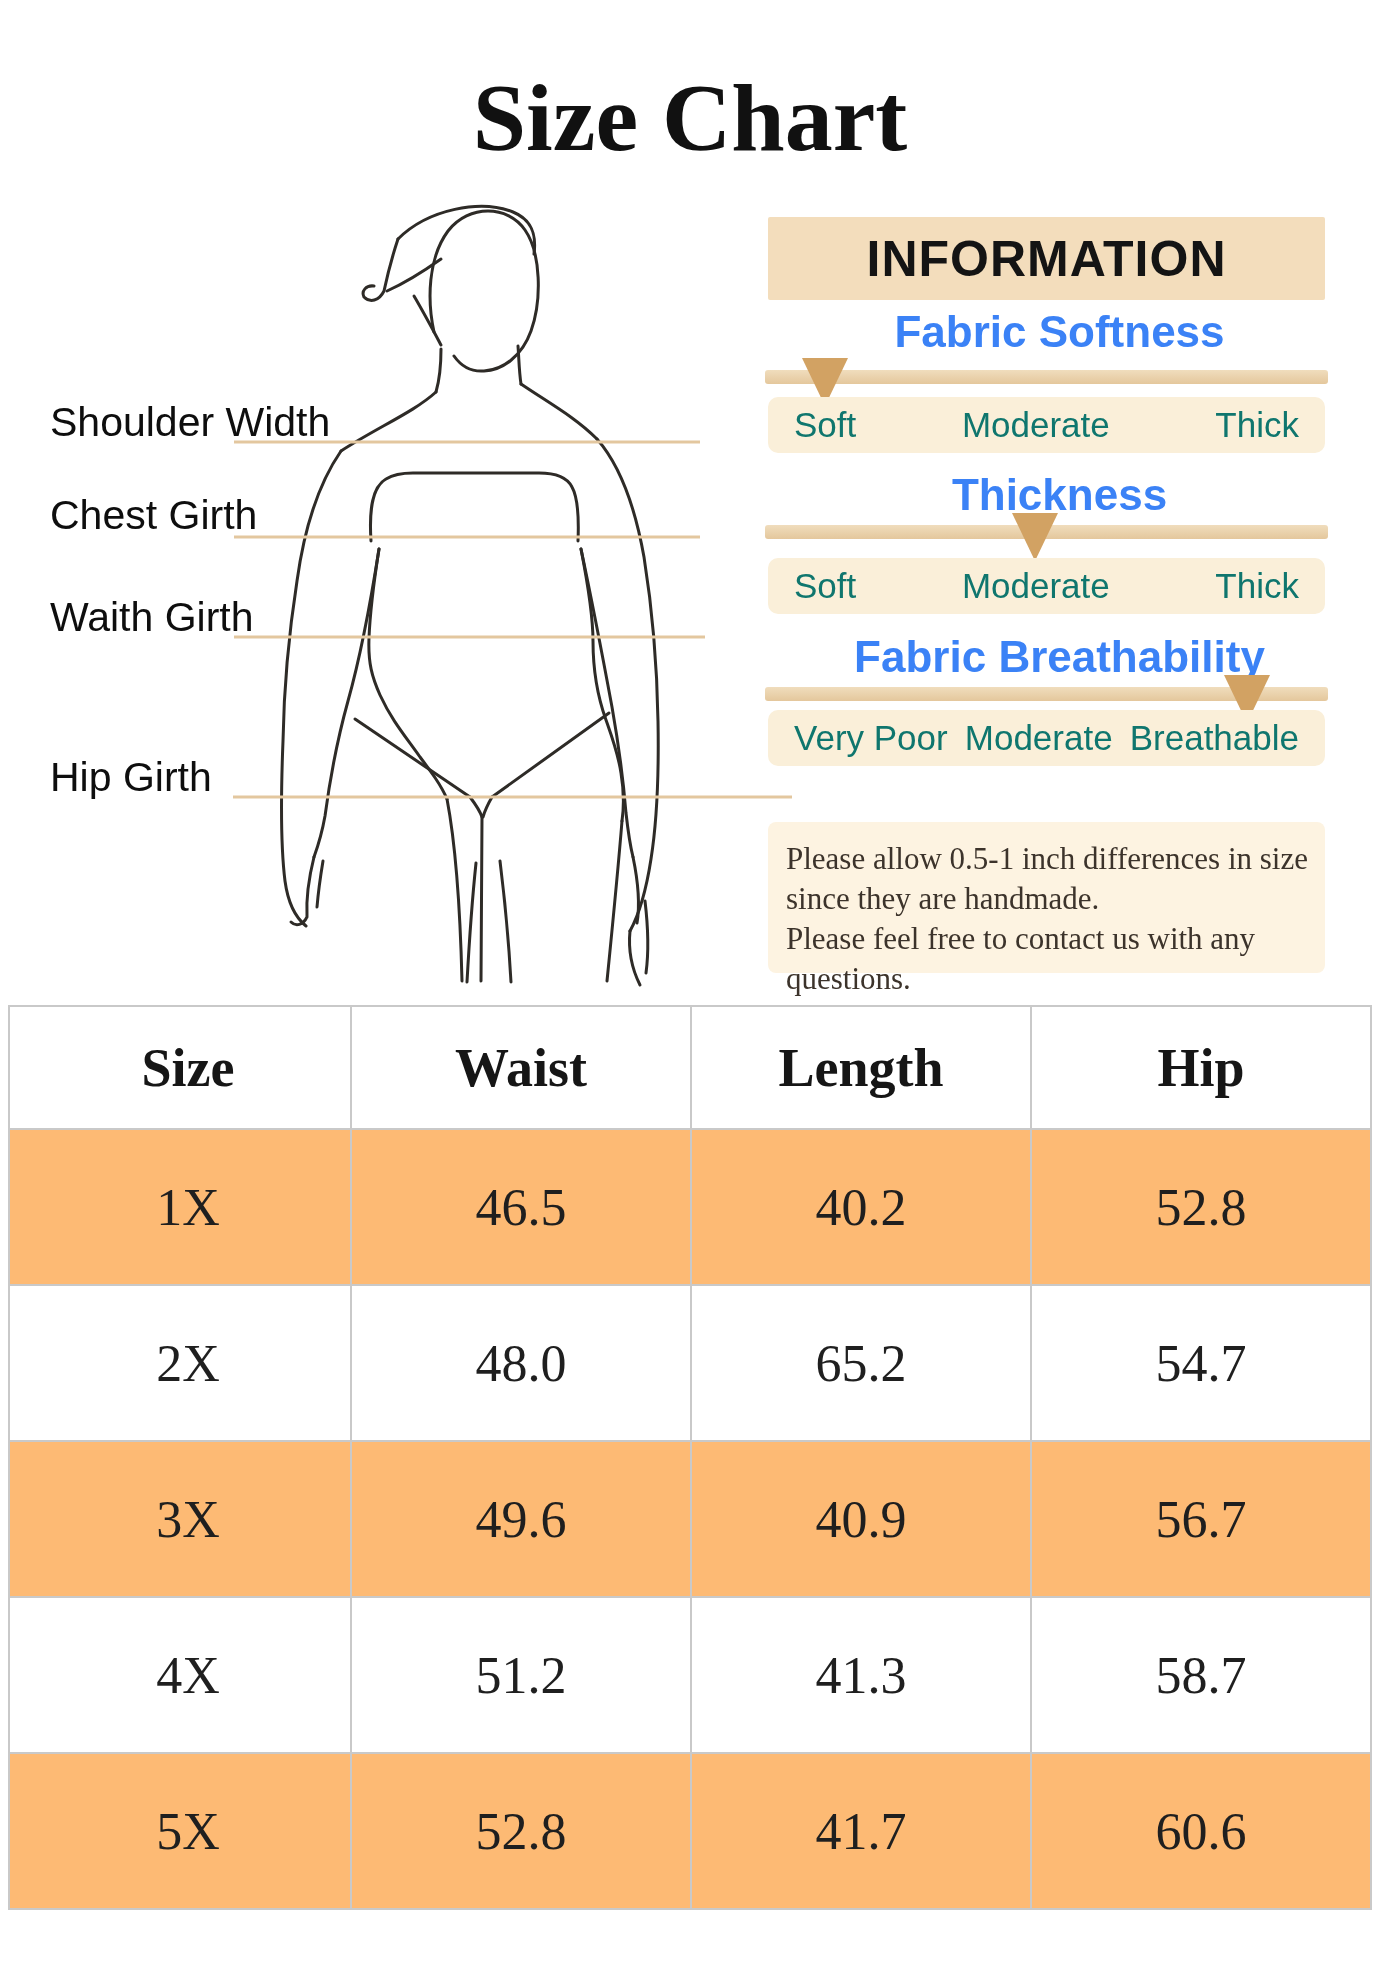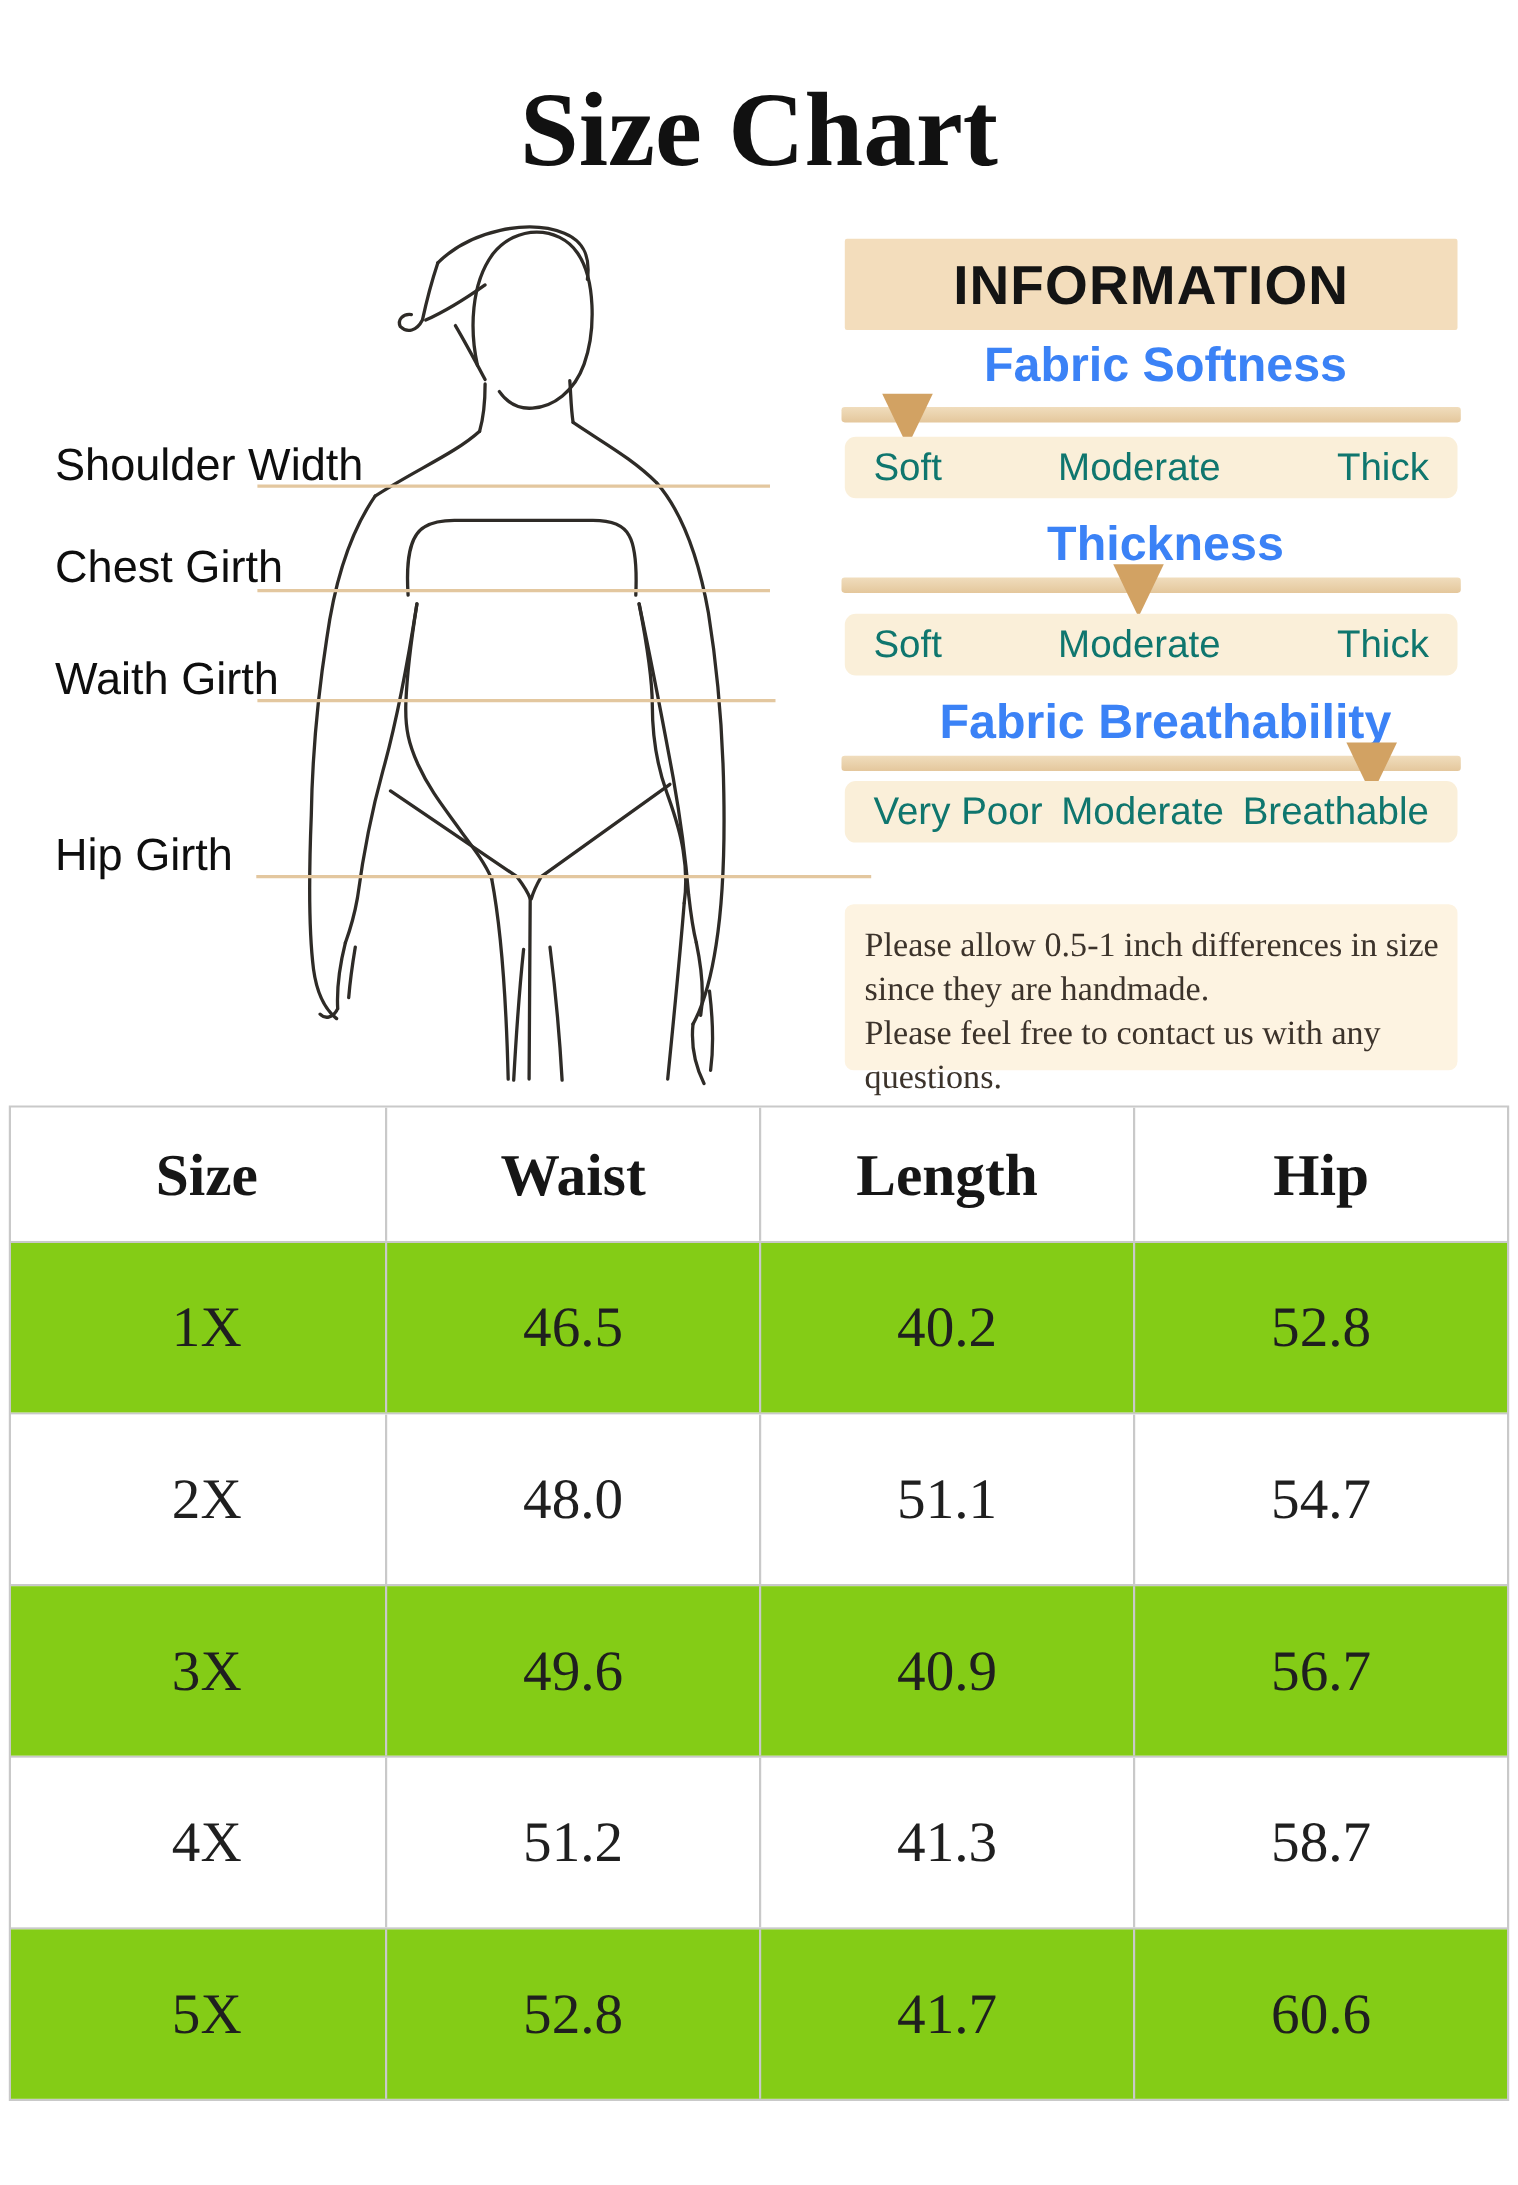--- a/index.html
+++ b/index.html
@@ -35,21 +35,21 @@
 
   
   .table{left:8px;top:1005px;width:1364px;border:2px solid #c9c9c9;box-sizing:border-box;
          font-family:"Liberation Serif",serif;}
   .tr{display:grid;grid-template-columns:repeat(4,1fr);border-top:2px solid #c9c9c9;}
   .tr:first-child{border-top:none;}
   .cell{display:flex;align-items:center;justify-content:center;height:154px;
         border-left:2px solid #c9c9c9;font-size:52px;color:#1f1f1f;background:#fff;}
   .cell:first-child{border-left:none;padding-left:16px;}
   .th-row .cell{height:121px;font-weight:700;font-size:54px;color:#161616;}
-  .tr.alt .cell{background:#84cc16;}
+  .tr.alt .cell{background:#fdba74;}
 </style>
 </head>
 <body>
 
 <div class="page">
 
   <div class="abs title">Size Chart</div>
 
   <svg class="abs figure-svg" width="1380" height="1986" viewBox="0 0 1380 1986" xmlns="http://www.w3.org/2000/svg">
     <g stroke="#2e2b27" stroke-width="3" fill="none" stroke-linecap="round" stroke-linejoin="round">
@@ -139,21 +139,21 @@
     </div>
     <div class="tr alt">
       <div class="cell">1X</div>
       <div class="cell">46.5</div>
       <div class="cell">40.2</div>
       <div class="cell">52.8</div>
     </div>
     <div class="tr">
       <div class="cell">2X</div>
       <div class="cell">48.0</div>
-      <div class="cell">51.1</div>
+      <div class="cell">65.2</div>
       <div class="cell">54.7</div>
     </div>
     <div class="tr alt">
       <div class="cell">3X</div>
       <div class="cell">49.6</div>
       <div class="cell">40.9</div>
       <div class="cell">56.7</div>
     </div>
     <div class="tr">
       <div class="cell">4X</div>

